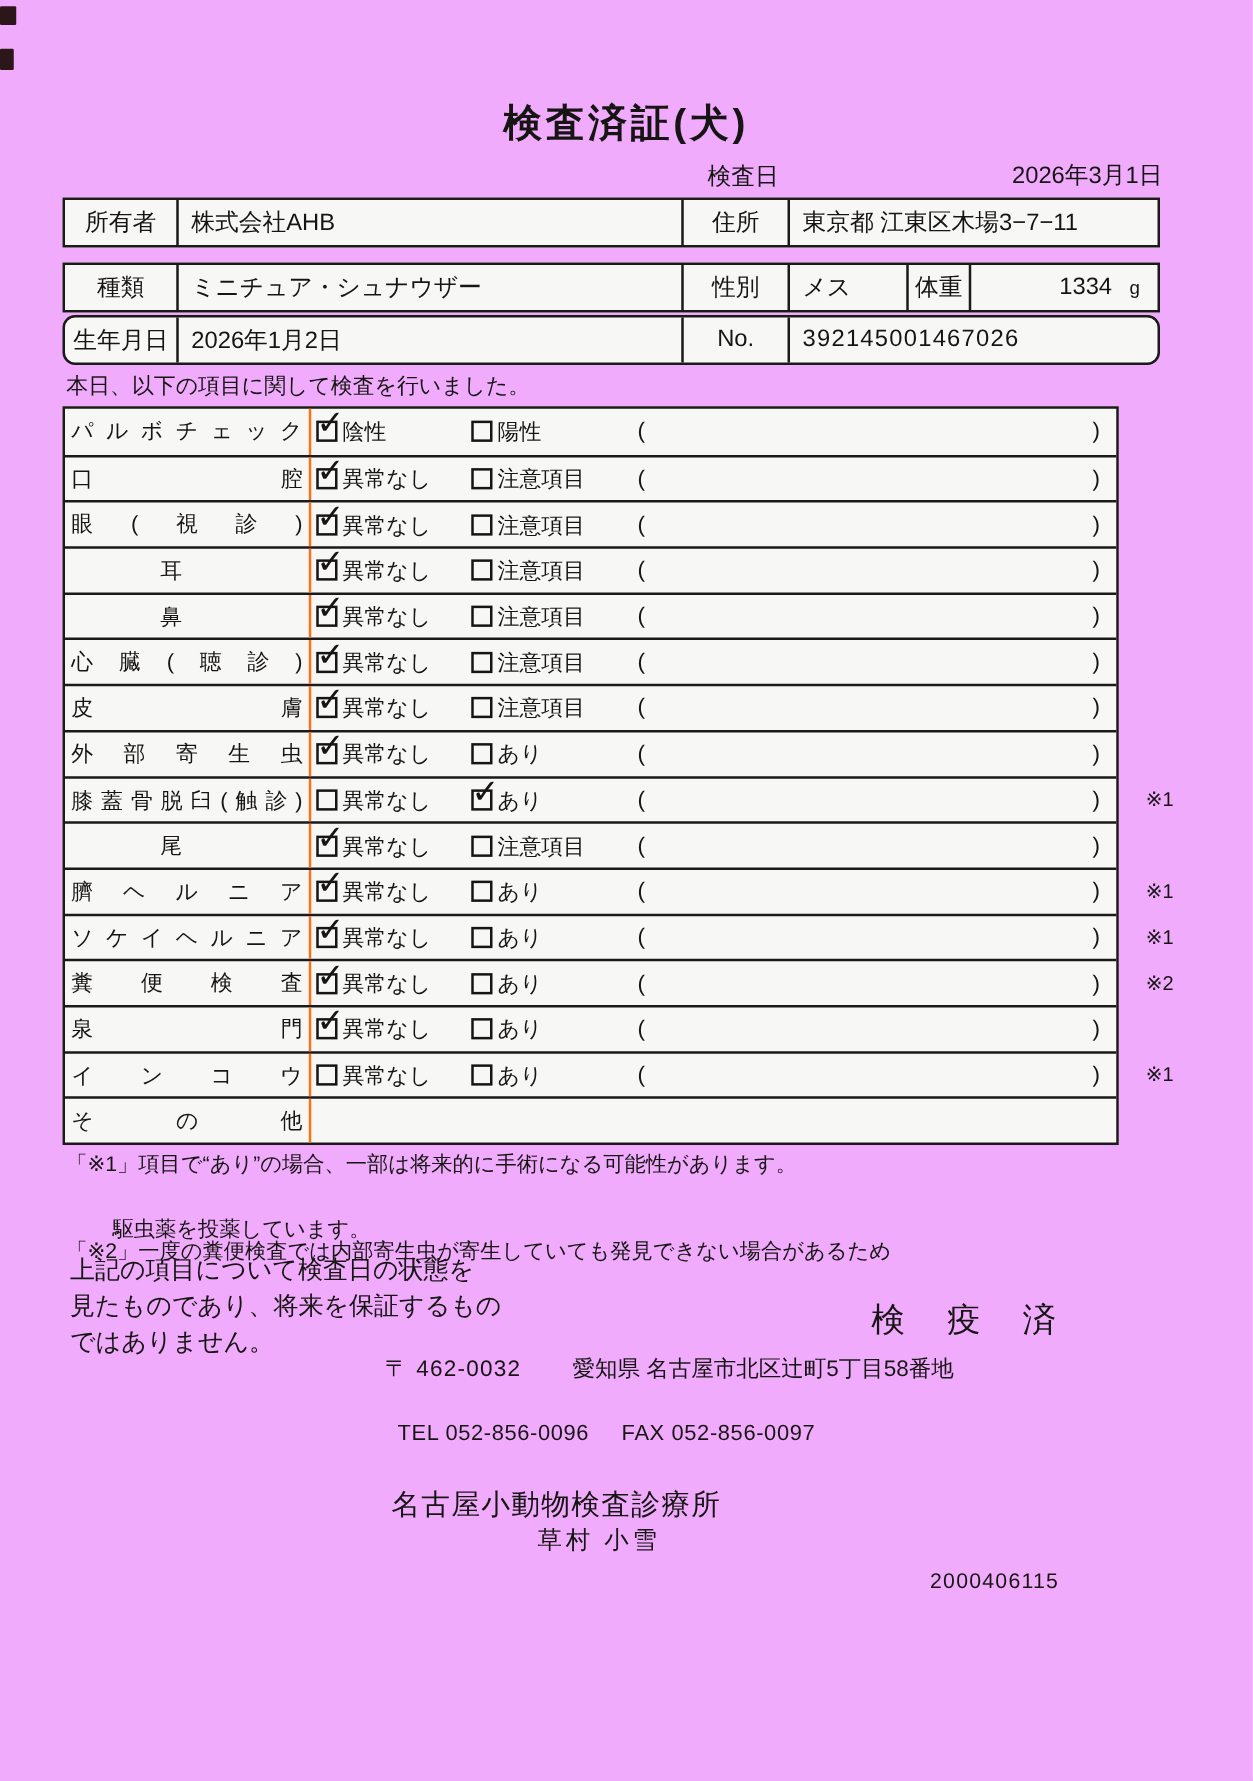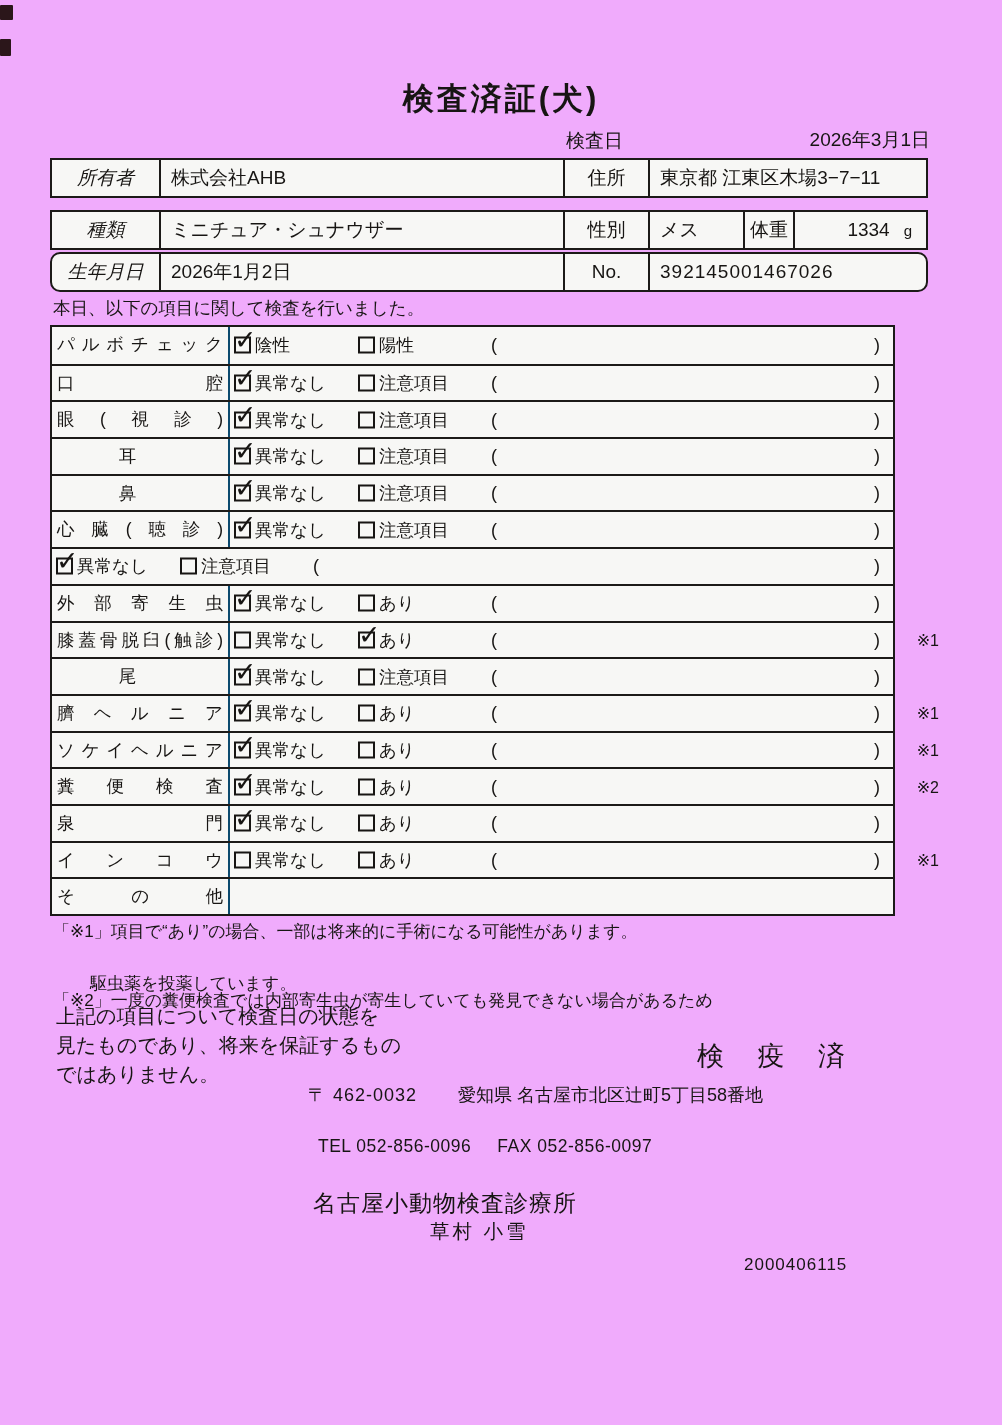--- a/index.html
+++ b/index.html
@@ -26,39 +26,39 @@
 
   
   .htbl{position:absolute;left:50px;width:878px;height:40px;border:2px solid #1c1a18;box-sizing:border-box;display:flex;background:#f7f7f5;}
   .htbl .cell{box-sizing:border-box;display:flex;align-items:center;font-size:19px;overflow:hidden;white-space:nowrap;}
   .htbl .cell + .cell{border-left:2px solid #1c1a18;}
   .lblc{justify-content:center;}
   .valc{padding-left:10px;}
   .t-owner{top:158px;}
   .t-info{top:210px;}
   .t-birth{top:252px;border-radius:10px;}
-  .w-label{width:107px;font-style:italic;}
+  .w-label{width:89px;}
   .w-value{width:404px;}
   .w-mid{width:85px;}
   .w-sex{width:95px;}
   .w-wt{width:50px;}
   .w-rest{flex:1;}
   .breed{font-size:16.5px;}
   .weight-cell{justify-content:flex-end;padding-right:14px;gap:14px;}
   .weight-num{font-size:19px;}
   .weight-unit{font-size:15px;}
   .no-value{font-size:20px;letter-spacing:1px;}
 
   .intro{top:296px;left:53px;font-size:17.5px;}
 
   
   .mtable{position:absolute;top:325px;left:50px;width:845px;border:2px solid #1c1a18;box-sizing:border-box;background:#f7f7f5;}
   .mrow{display:flex;height:36.7px;box-sizing:border-box;}
   .mrow + .mrow{border-top:2px solid #1c1a18;}
-  .mlbl{width:178px;box-sizing:border-box;border-right:2px solid #0c4a6e;font-size:17.5px;
+  .mlbl{width:197px;box-sizing:border-box;border-right:2px solid #f97316;font-size:17.5px;
         display:block;line-height:34.7px;padding:0 5px;white-space:nowrap;overflow:hidden;}
   .mlbl.justify{text-align:justify;text-align-last:justify;}
   .mlbl.center{text-align:center;padding-right:30px;}
   .mcontent{flex:1;position:relative;}
   .mcontent > span{position:absolute;top:50%;transform:translateY(-50%);white-space:nowrap;}
   .cb{width:17px;height:17px;border:2px solid #171513;box-sizing:border-box;background:transparent;}
   .cb.cb1{left:4px;}
   .cb.cb2{left:128px;}
   .cb.checked::after{content:"✓";position:absolute;left:-2px;top:-15px;font-size:27px;color:#171513;}
   .opt{font-size:17.5px;}
@@ -192,20 +192,21 @@
         <span class="cb cb1 checked"></span>
         <span class="opt opt1">異常なし</span>
         <span class="cb cb2"></span>
         <span class="opt opt2">注意項目</span>
         <span class="paren po">(</span>
         <span class="paren pc">)</span>
         <span class="rnote"></span>
       </div>
     </div>
       <div class="mrow">
+      <div class="mlbl justify">皮膚</div>
       <div class="mcontent">
         <span class="cb cb1 checked"></span>
         <span class="opt opt1">異常なし</span>
         <span class="cb cb2"></span>
         <span class="opt opt2">注意項目</span>
         <span class="paren po">(</span>
         <span class="paren pc">)</span>
         <span class="rnote"></span>
       </div>
     </div>

